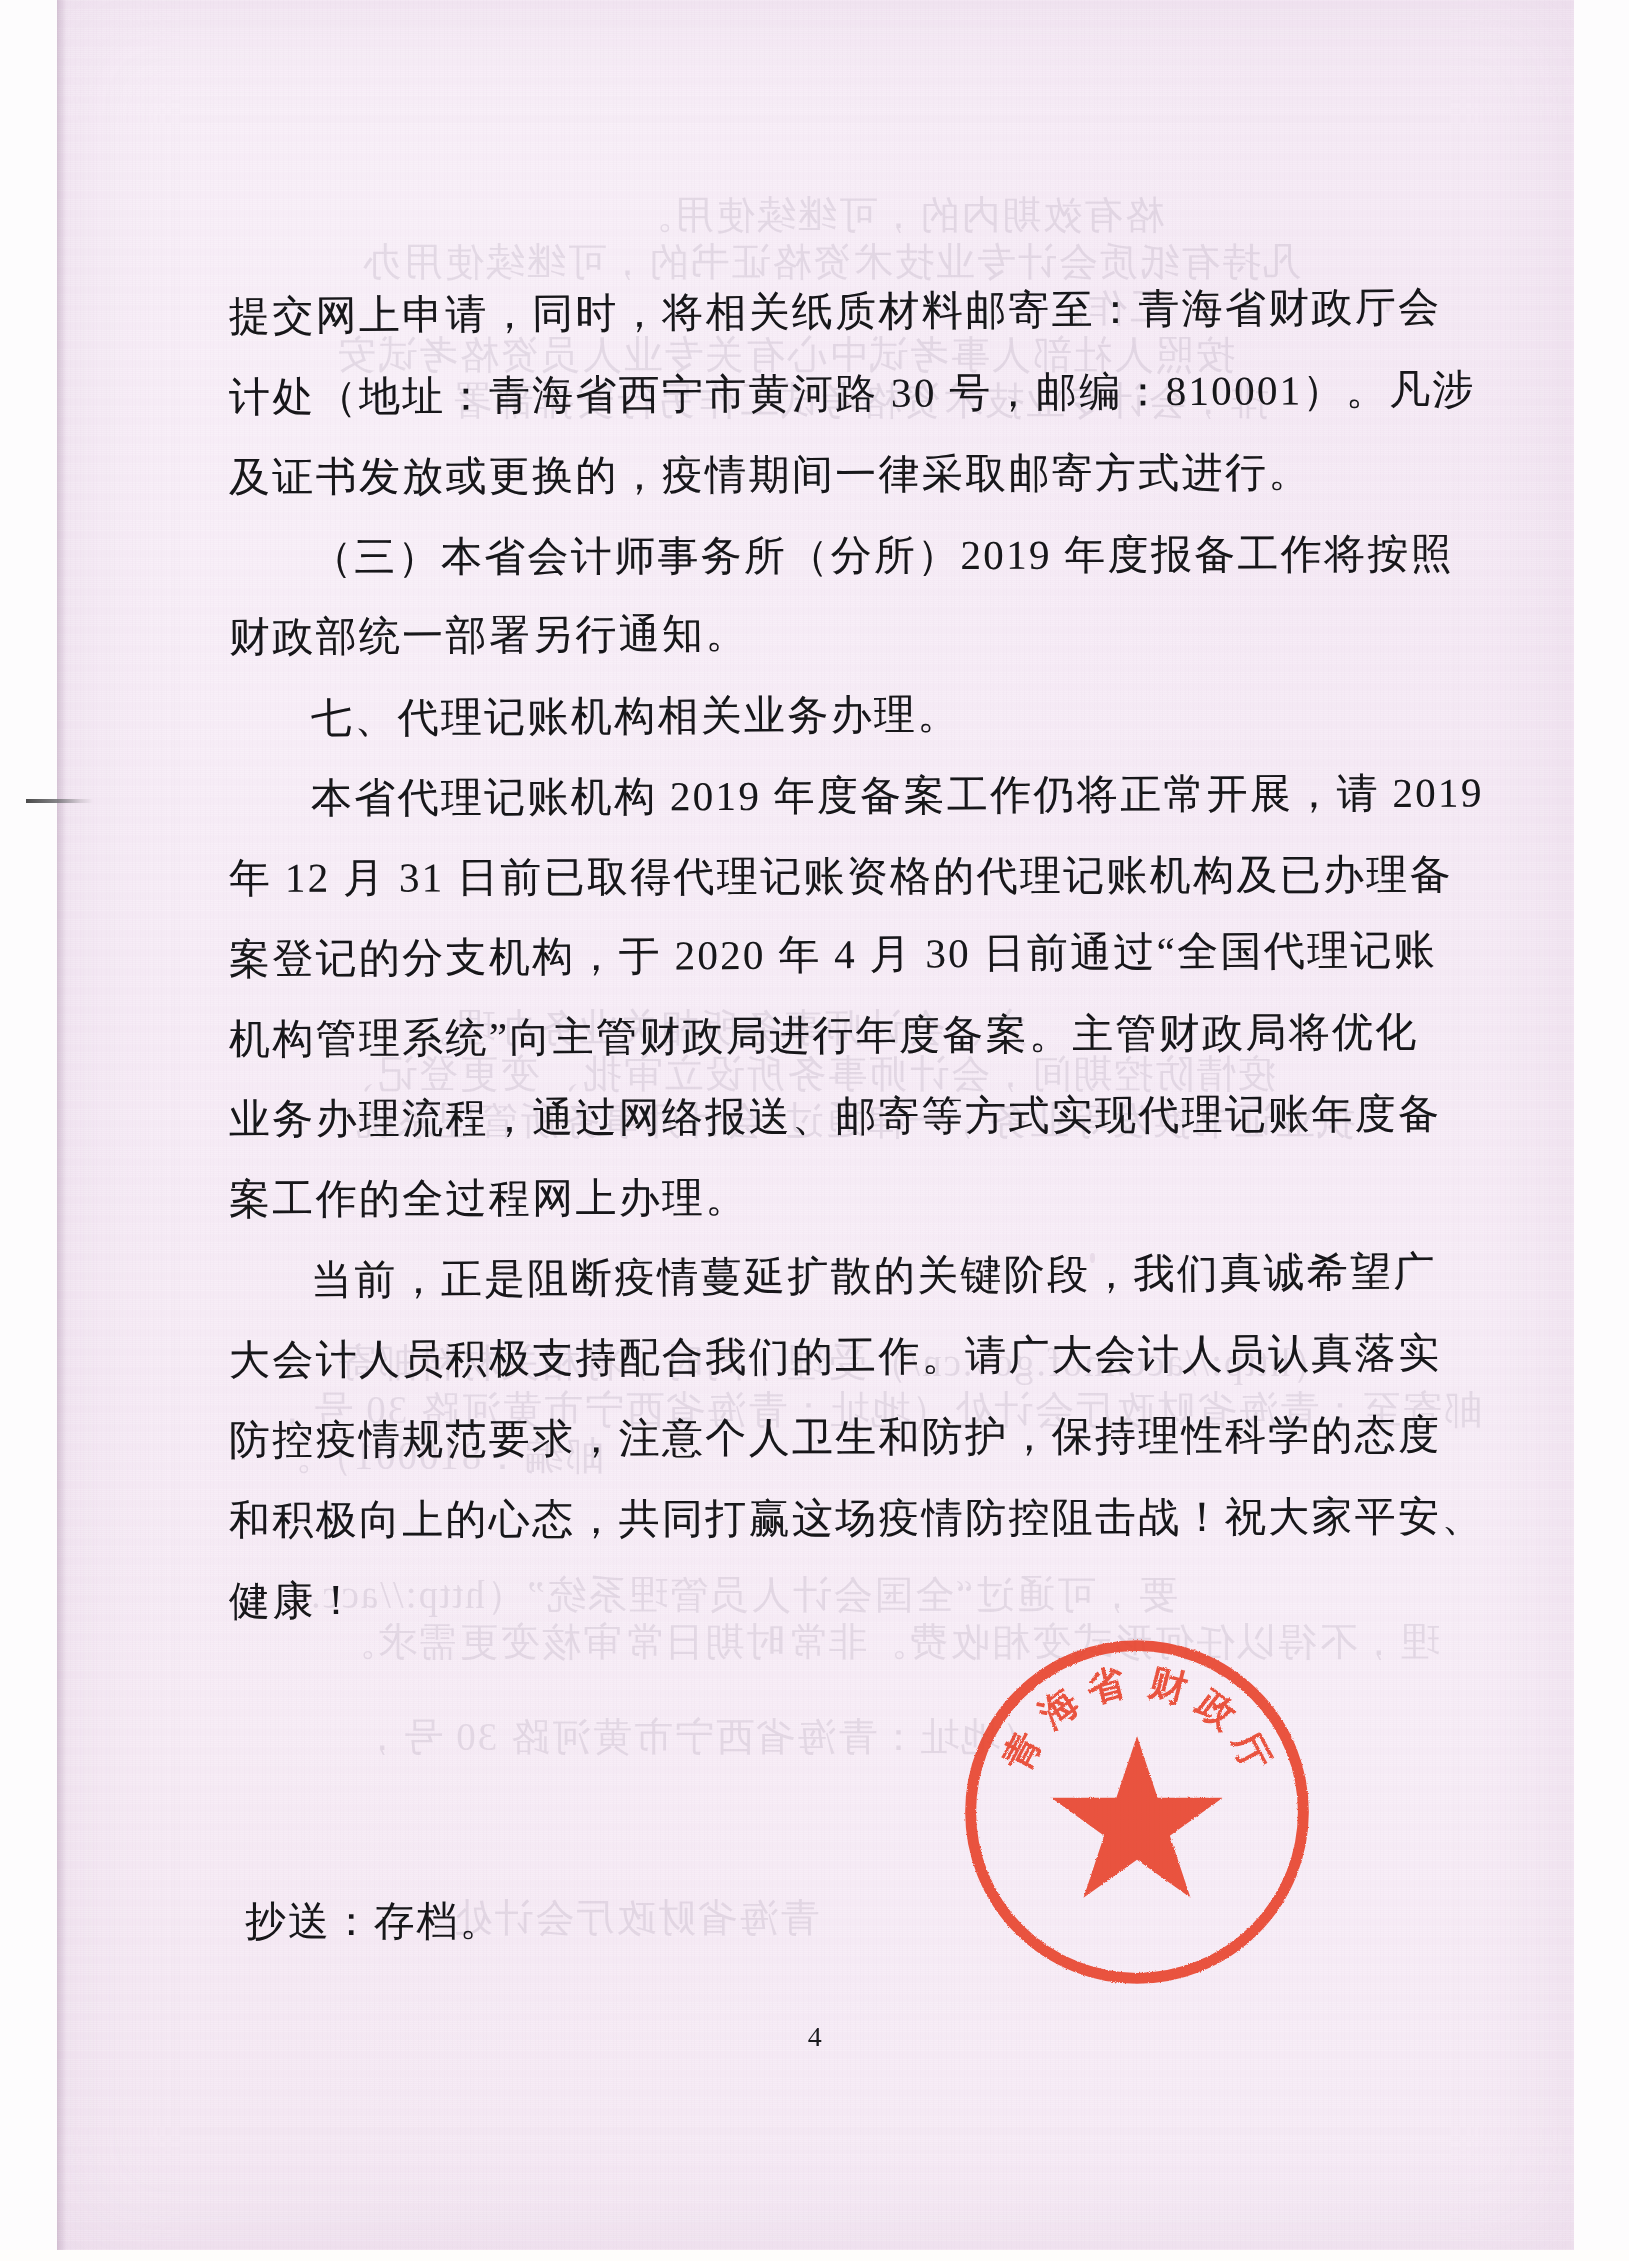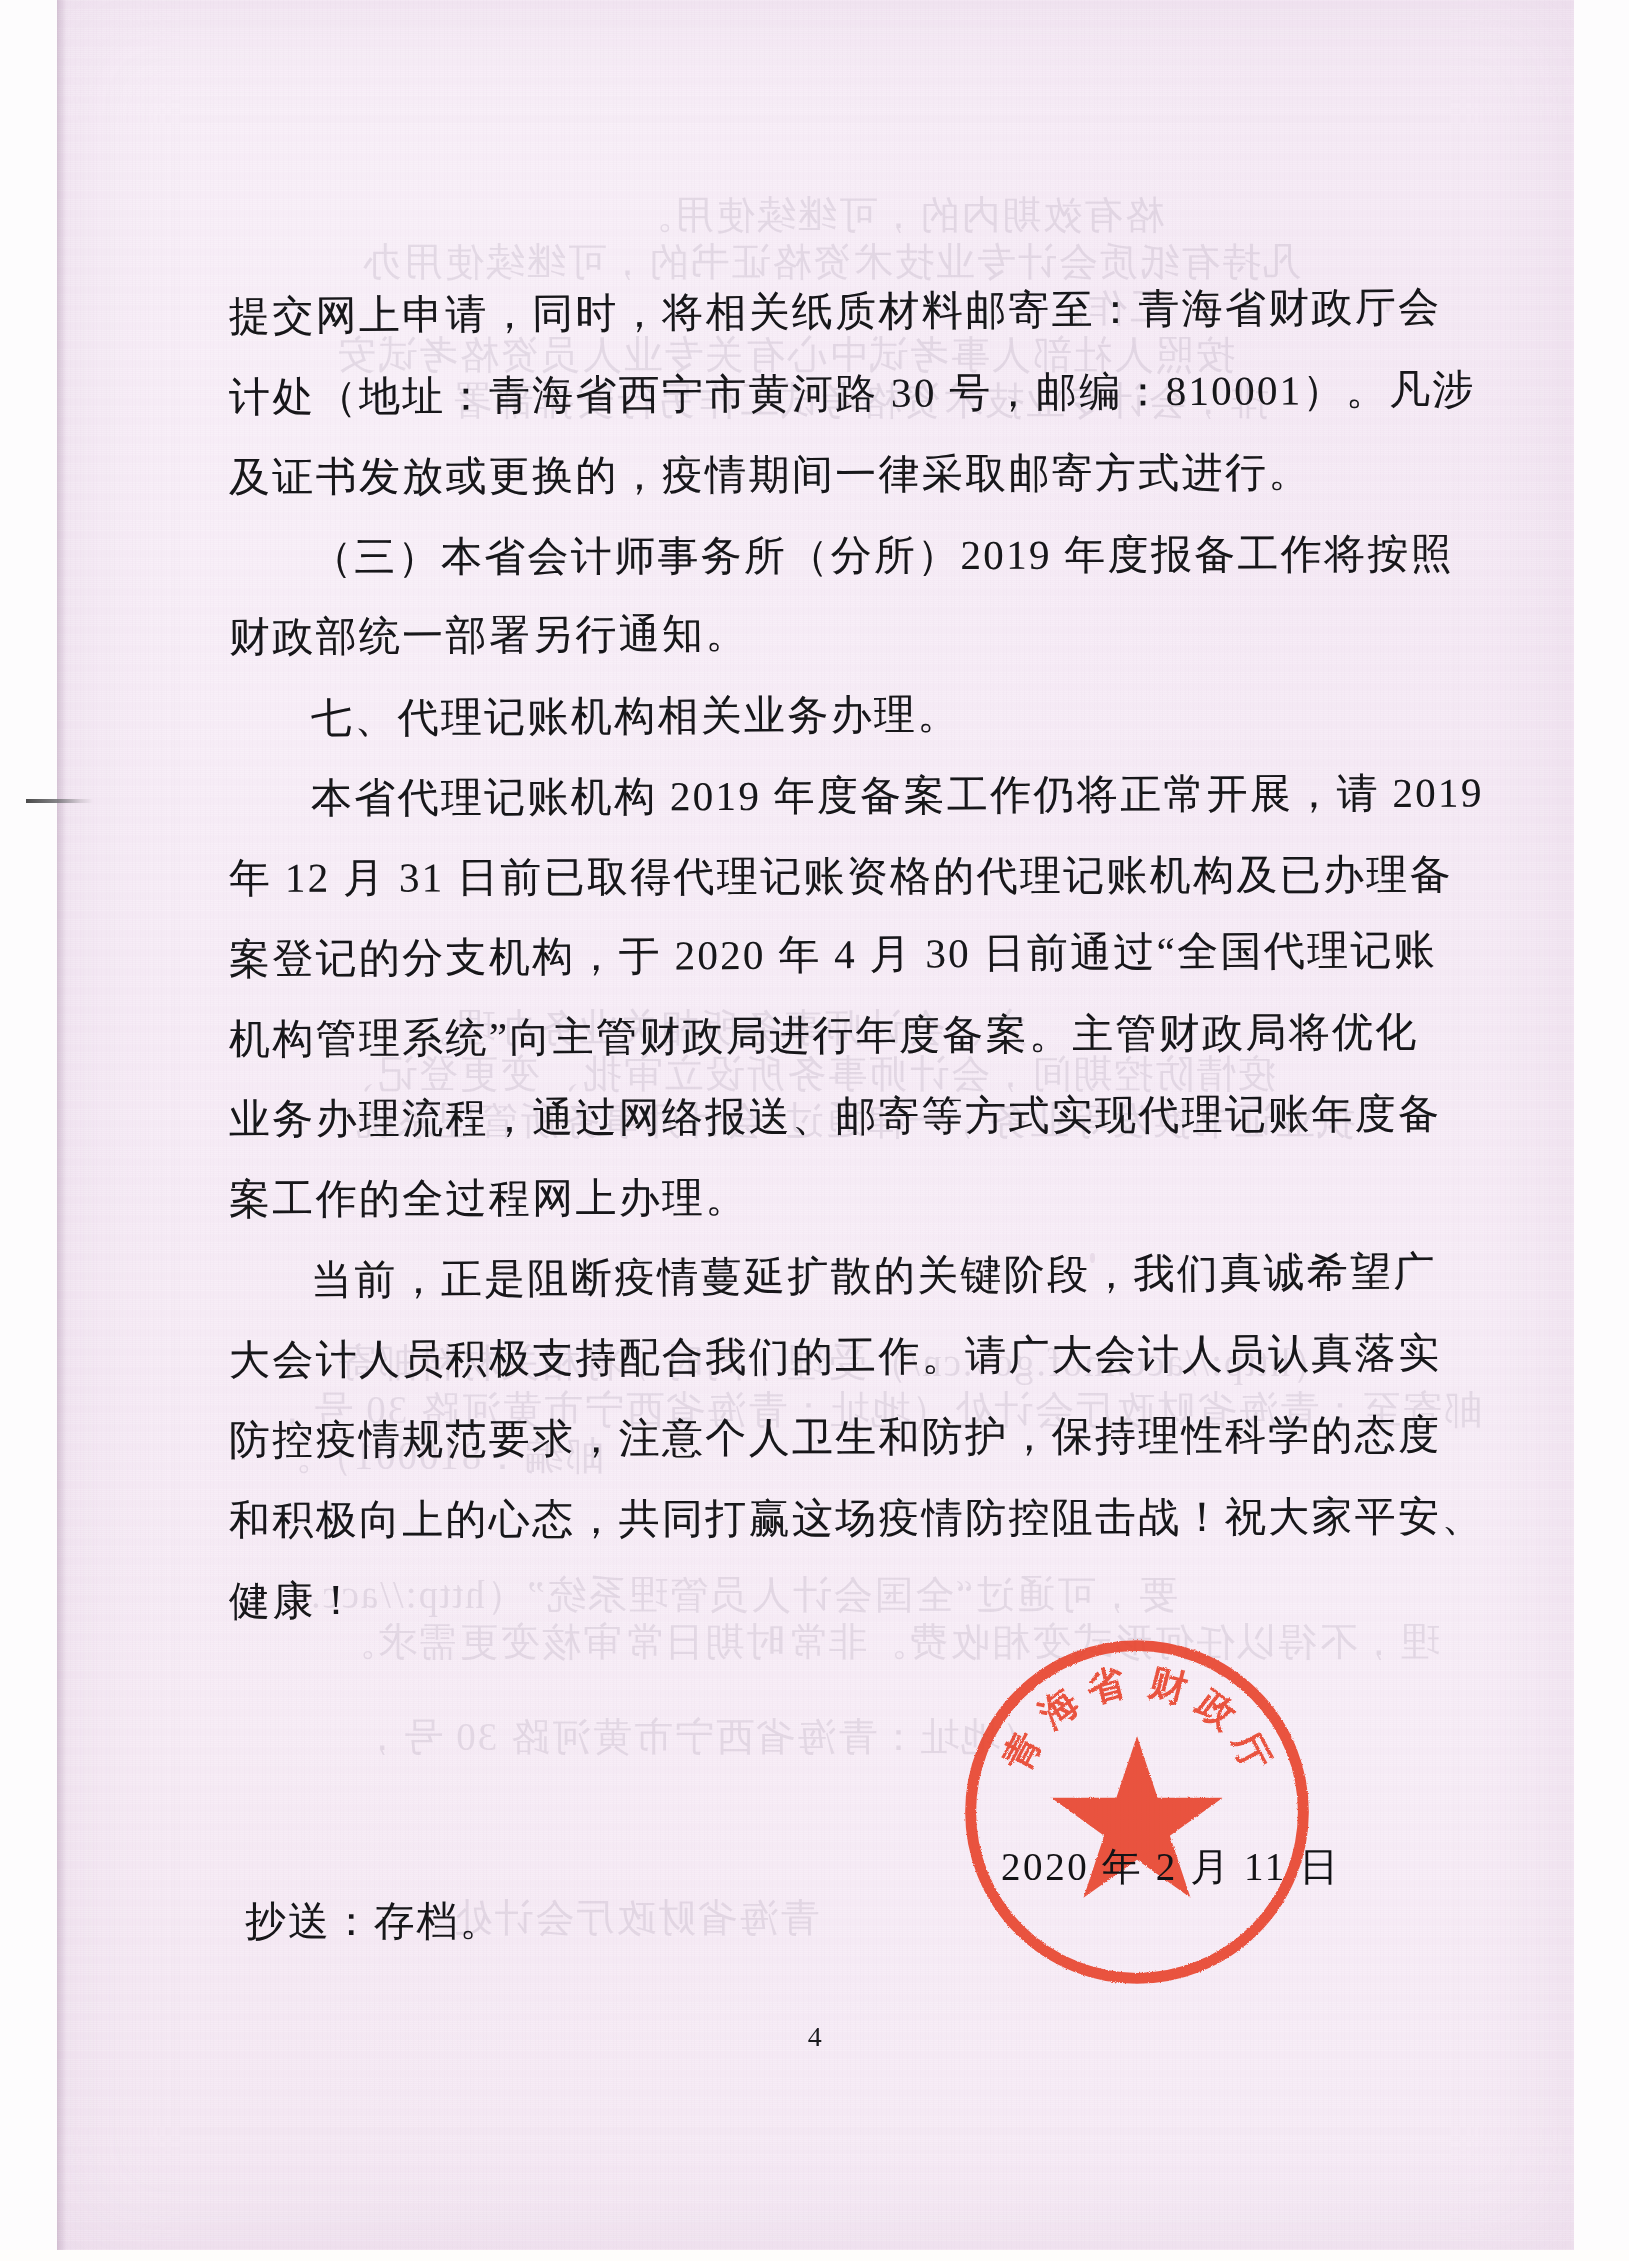--- a/index.html
+++ b/index.html
@@ -169,21 +169,20 @@
             <text x="290" y="290" transform="rotate(62 290 290) translate(0 -182)" text-anchor="middle">厅</text>
           </g>
 
           <g fill="#e8452f" font-family="'Liberation Serif','DejaVu Serif',serif" font-size="33" font-weight="bold">
             <text id="seal-serial" x="290" y="290" text-anchor="middle" transform="rotate(180 290 290) translate(0 -208) rotate(180 0 0)">6301010281909</text>
           </g>
         </g>
       </svg>
     </div>
 
-    <div id="date-line">2020 年 2 月 11 日</div>
 
     <div id="copy-line">抄送：存档。</div>
 
     <div id="page-num">4</div>
   </div>
 
   <div class="smudge" style="left:780px;top:1032px;width:5.8px;height:5.8px;"></div>
   <div class="smudge" style="left:1090px;top:1253px;width:4.5px;height:10.3px;"></div>
   <div class="smudge" style="left:1386px;top:303px;width:3.9px;height:9px;"></div>
 </div>

